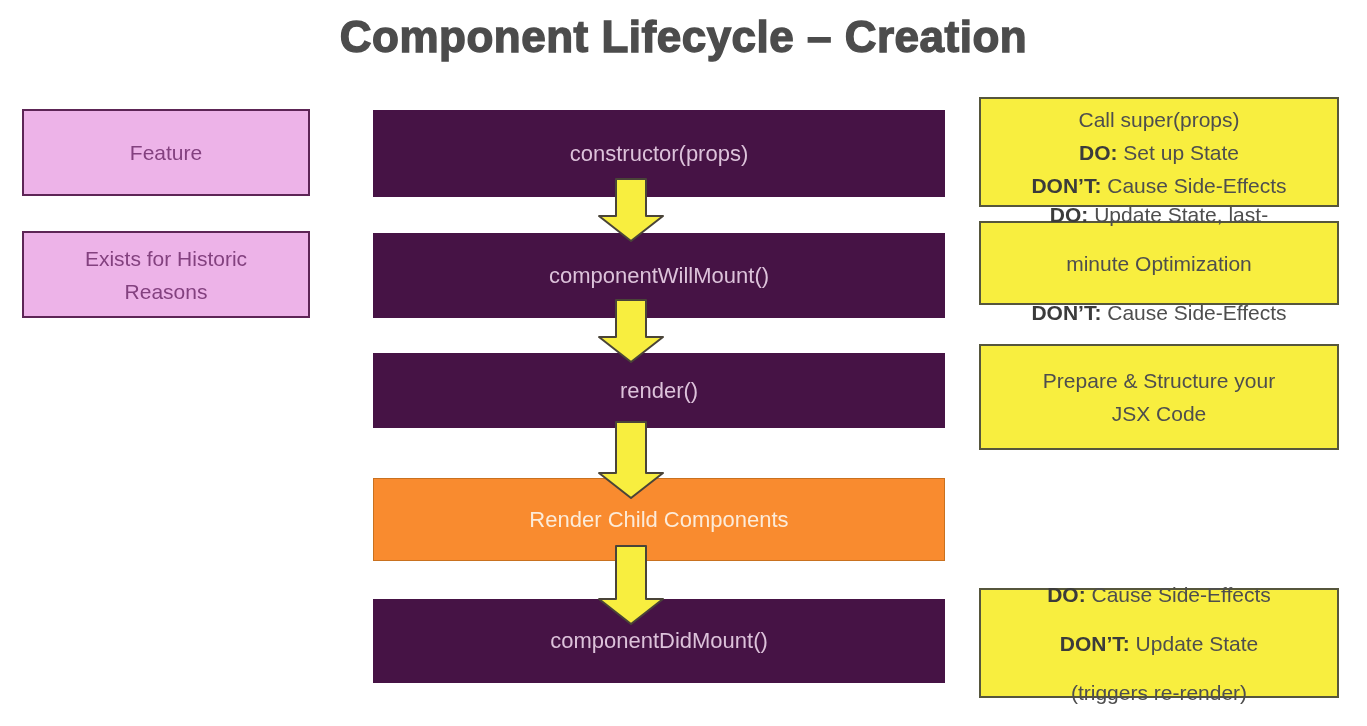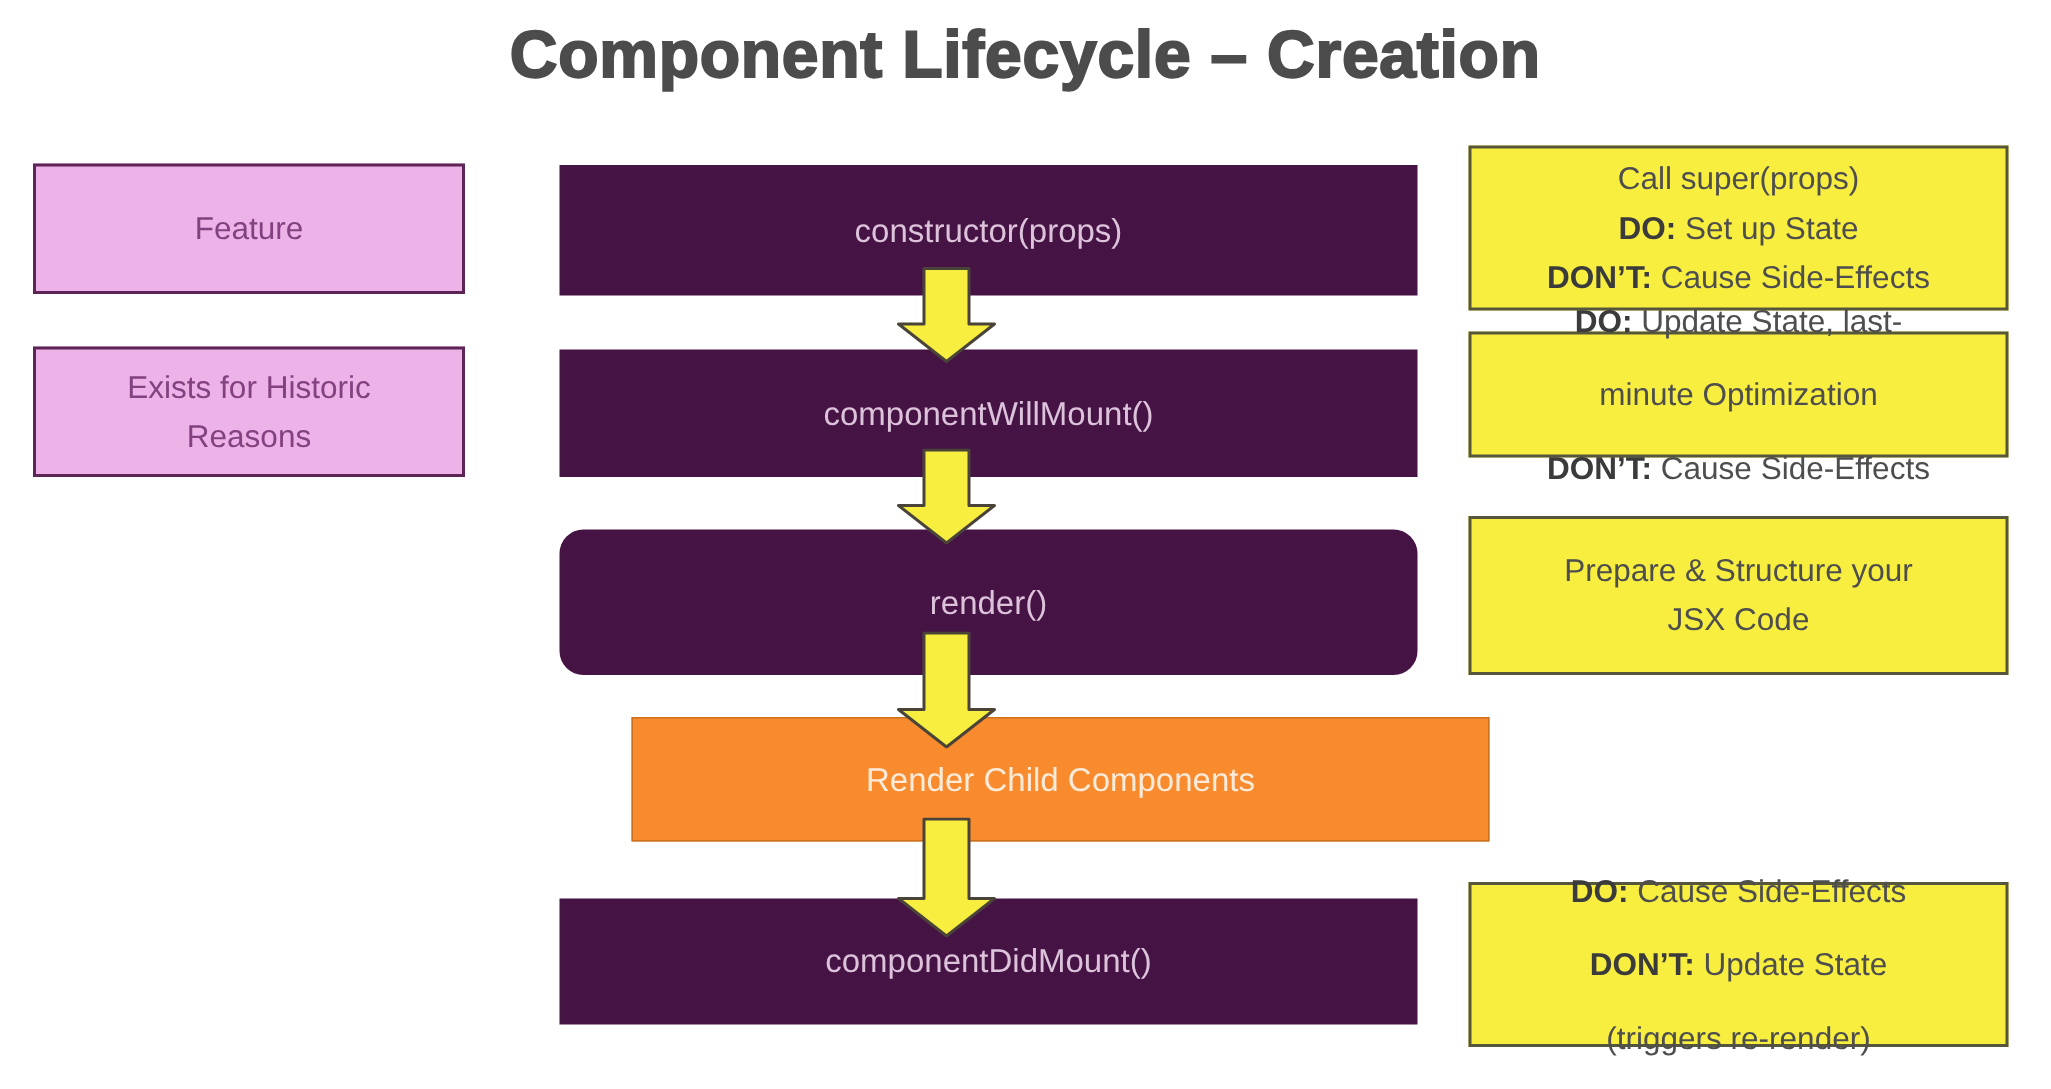--- a/index.html
+++ b/index.html
@@ -38,21 +38,20 @@
   }
   .step {
     background: var(--purple-box);
     color: var(--purple-text);
     font-size: 22px;
   }
   .step.orange {
     background: var(--orange-box);
     color: var(--orange-text);
     border: 1px solid var(--orange-border);
-    margin-left: 48px;
   }
   .side-note {
     background: var(--pink-box);
     border: 2px solid var(--pink-border);
     color: var(--pink-text);
     font-size: 21px;
     line-height: 33px;
   }
   .annotation {
     background: var(--yellow-box);
@@ -89,21 +88,21 @@
         <div>Reasons</div>
       </div>
     </div>
   <div id="flow-col">
       <div class="box step" style="left: 373px; top: 110px; width: 572px; height: 87px;">
         <span>constructor(props)</span>
       </div>
       <div class="box step" style="left: 373px; top: 233px; width: 572px; height: 85px;">
         <span>componentWillMount()</span>
       </div>
-      <div class="box step" style="left: 373px; top: 353px; width: 572px; height: 97px; border-radius: 16px;">
+      <div class="box step" style="left: 373px; top: 353px; width: 572px; height: 75px;">
         <span>render()</span>
       </div>
       <div class="box step orange" style="left: 373px; top: 478px; width: 572px; height: 83px;">
         <span>Render Child Components</span>
       </div>
       <div class="box step" style="left: 373px; top: 599px; width: 572px; height: 84px;">
         <span>componentDidMount()</span>
       </div>
       <svg class="flow-arrow" width="66" height="64" viewBox="0 0 66 64" style="left: 598px; top: 178px;">
         <polygon points="18,1 48,1 48,38 65,38 33,63 1,38 18,38"></polygon>

